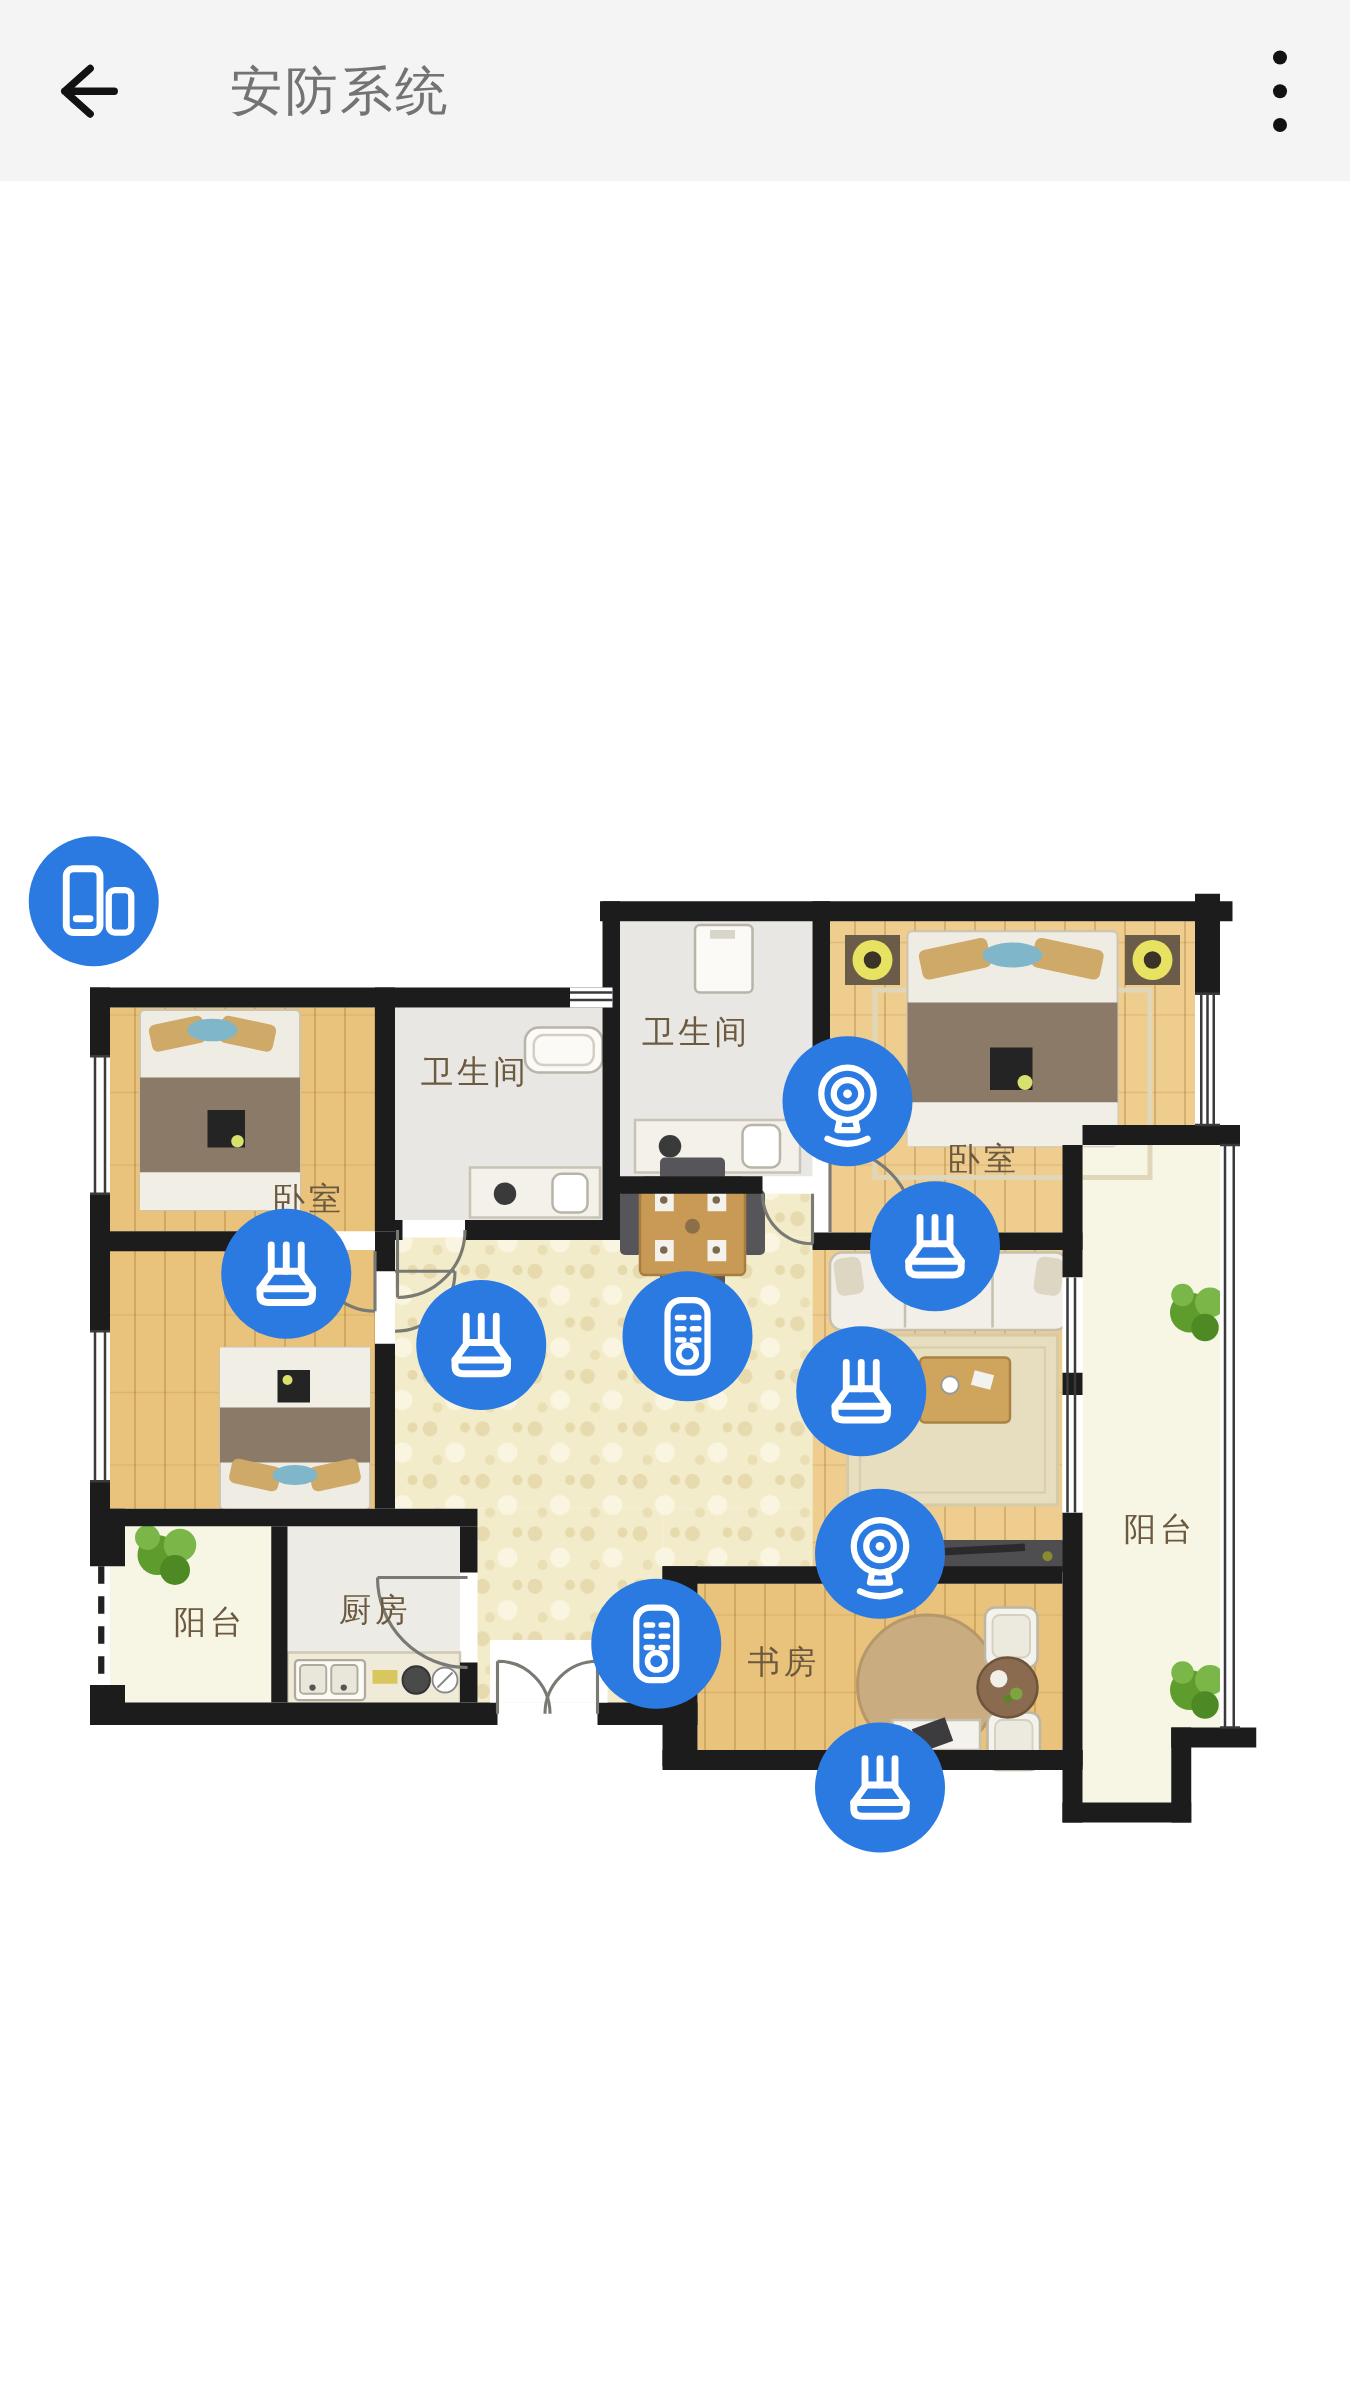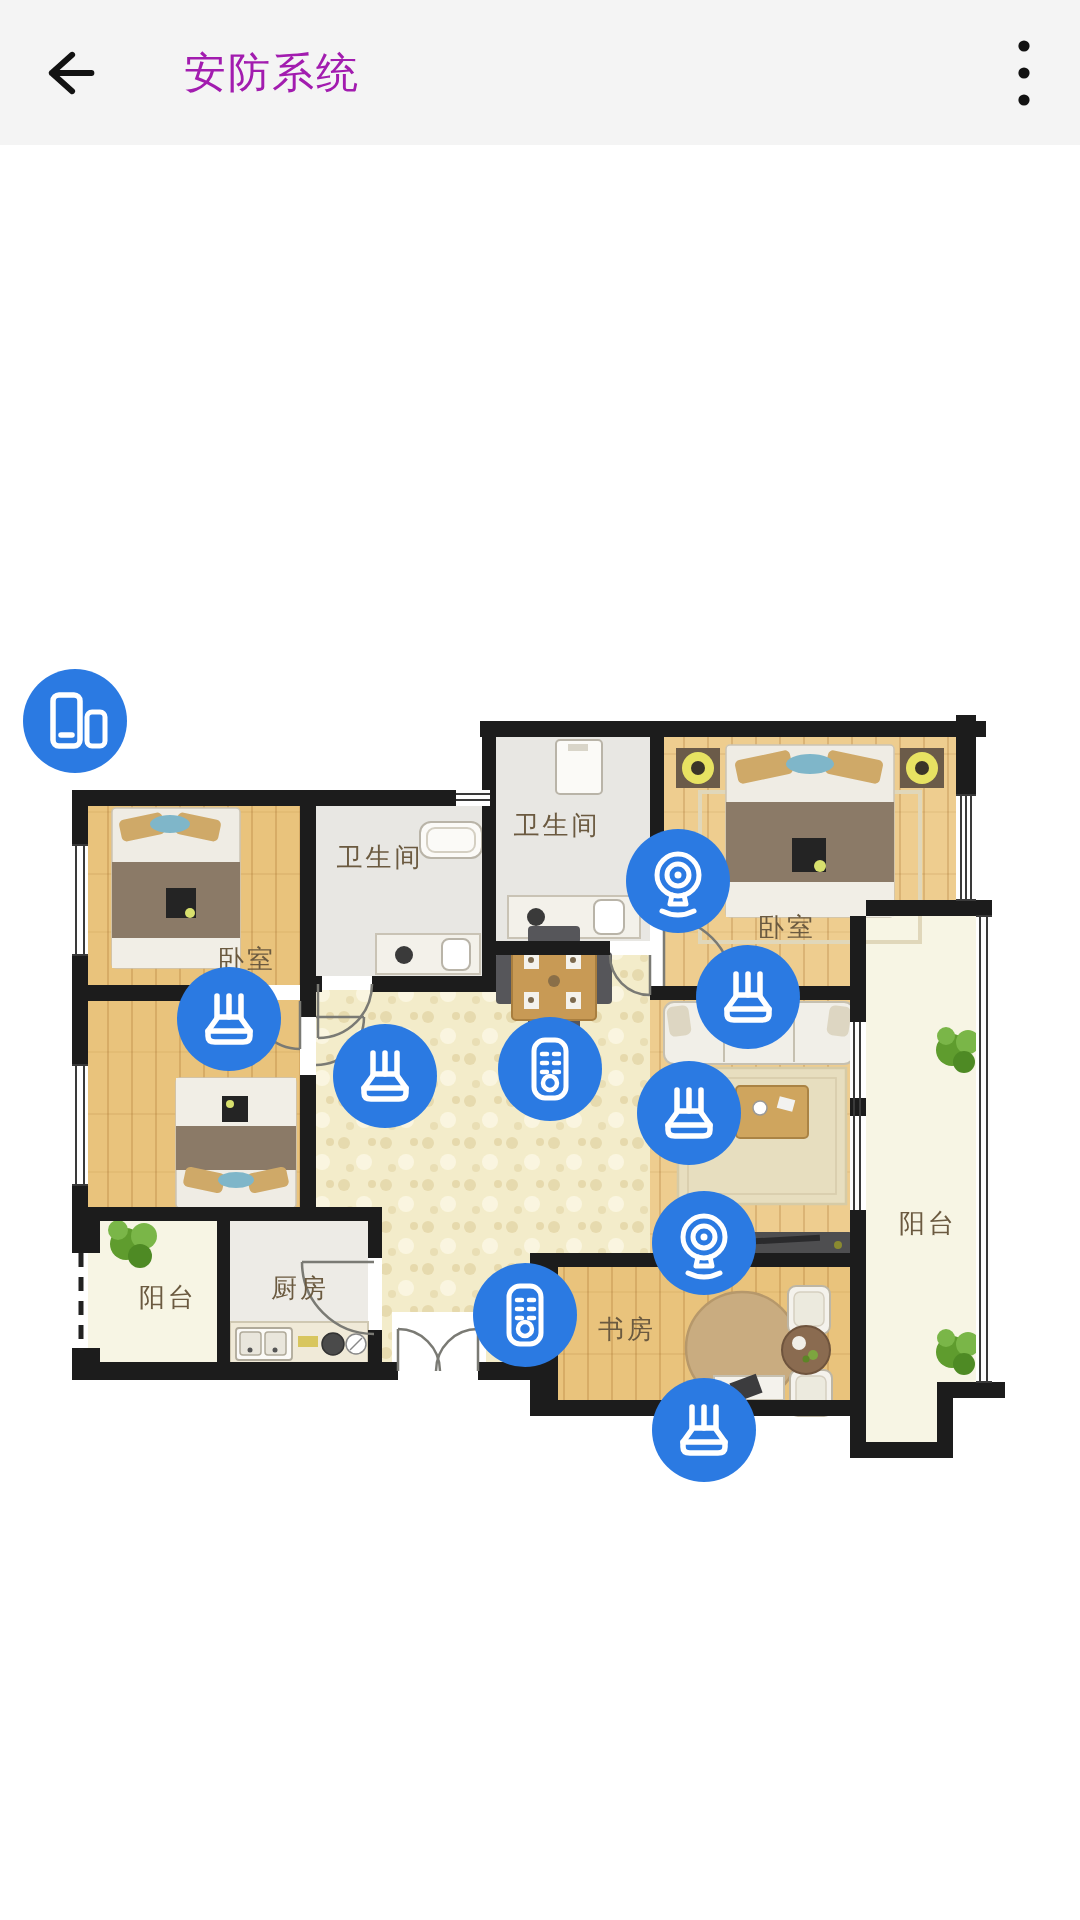--- a/index.html
+++ b/index.html
@@ -3,21 +3,21 @@
 <meta charset="utf-8">
 <style>
   html,body{margin:0;padding:0;background:#ffffff;font-family:"Liberation Sans","DejaVu Sans",sans-serif;}
   .screen{position:relative;width:1080px;height:1920px;background:#fff;overflow:hidden;}
 
   
   .app-header{position:absolute;top:0;left:0;width:1080px;height:145px;
     background:var(--header-bg,#f4f4f4);display:flex;align-items:center;z-index:30;}
   .icon-btn{background:none;border:none;padding:0;display:flex;align-items:center;justify-content:center;cursor:pointer;}
   .back-btn{width:72px;height:72px;margin-left:34px;}
-  .page-title{font-size:42px;font-weight:500;color:#a21caf;margin:0 0 0 78px;letter-spacing:2px;}
+  .page-title{font-size:42px;font-weight:500;color:#737373;margin:0 0 0 78px;letter-spacing:2px;}
   .more-btn{width:60px;height:72px;margin-left:auto;margin-right:26px;}
 
   
   .plan-svg{position:absolute;left:0;top:0;z-index:1;}
   .w{fill:var(--wall,#1c1c1c);}
   .wood{fill:var(--wood,#e9c37c);}
   .wood2{fill:var(--wood-light,#eecd8f);}
   .hallf{fill:var(--hall-floor,#f3ecca);}
   .bathf{fill:var(--bath-floor,#e8e7e3);}
   .balcf{fill:var(--balcony-floor,#f7f5e4);}

